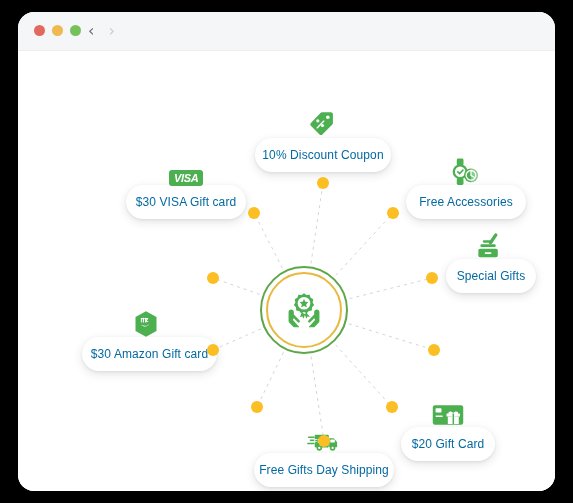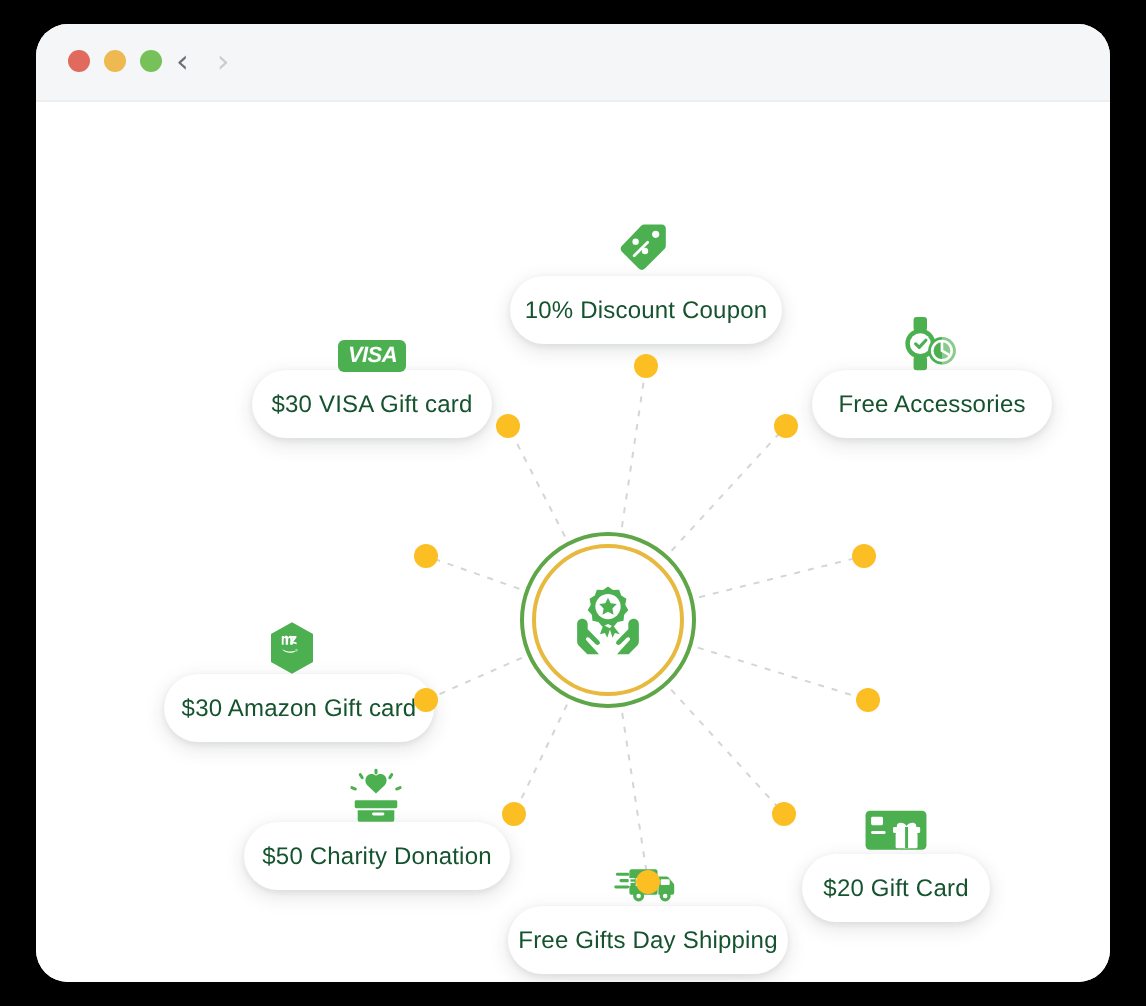--- a/index.html
+++ b/index.html
@@ -135,21 +135,21 @@
     height: 34px;
     display: flex;
     align-items: center;
     justify-content: center;
     padding: 0 16px;
     white-space: nowrap;
     box-sizing: border-box;
   }
   .pill-label {
     font-size: 12px;
-    color: #14532d;
+    color: #0369a1;
     letter-spacing: 0.1px;
   }
   .node-icon {
     position: absolute;
     top: -27px;
     left: 50%;
     transform: translateX(-50%);
     width: 34px;
     height: 28px;
     display: flex;
@@ -251,40 +251,20 @@
             <path d="M16.7 16.1c-.1-.1-.7-.1-1.1-.1-.1 0-.1-.1 0-.1.4-.3 1.2-.2 1.3-.1.1.1 0 .9-.4 1.3-.1.1-.1 0-.1 0 .1-.3.4-.9.3-1z" fill="#ffffff"></path>
             <path d="M13.1 9.3v-.6c0-.1.1-.2.2-.2h2.9c.1 0 .2.1.2.2v.5c0 .1-.1.2-.2.4l-1.5 2.1c.6 0 1.2.1 1.7.4.1.1.1.1.1.2v.6c0 .1-.1.2-.2.1-.9-.5-2.1-.5-3.1 0-.1.1-.2 0-.2-.1v-.6c0-.1 0-.2.1-.3l1.7-2.5h-1.5c-.1 0-.2-.1-.2-.2z" fill="#ffffff"></path>
             <path d="M9.6 13.3h-.9c-.1 0-.2-.1-.2-.2V8.7c0-.1.1-.2.2-.2h.8c.1 0 .2.1.2.2v.6c.2-.6.6-.9 1.2-.9.6 0 .9.3 1.1.9.2-.6.7-.9 1.2-.9.4 0 .8.2 1 .5.3.4.2 1 .2 1.5v2.7c0 .1-.1.2-.2.2h-.9c-.1 0-.2-.1-.2-.2v-2.3c0-.2 0-.7-.1-.9-.1-.3-.3-.3-.5-.3-.2 0-.4.1-.5.4-.1.2-.1.6-.1.8v2.3c0 .1-.1.2-.2.2h-.9c-.1 0-.2-.1-.2-.2v-2.3c0-.5.1-1.2-.5-1.2s-.6.7-.6 1.2v2.3c0 .1-.1.2-.2.2z" fill="#ffffff"></path>
           </svg>
         </div>
         <div class="pill" style="width: 135px;">
           <span class="pill-label">$30 Amazon Gift card</span>
         </div>
       </div>
 
-      <div class="node" style="left: 104px; top: 360px;">
-        <div class="node-icon">
-          <svg width="32" height="28" viewBox="0 0 34 30">
-            <g fill="#4caf50">
-              <path d="M17 4.2c-1.3-1.4-3.4-1.4-4.7 0-1.3 1.4-1.3 3.6 0 5L17 13.7l4.7-4.5c1.3-1.4 1.3-3.6 0-5-1.3-1.4-3.4-1.4-4.7 0z"></path>
-              <rect x="5.6" y="17.3" width="22.8" height="4.3" rx="0.8"></rect>
-              <path d="M7.2 22.6h19.6v5.1c0 .6-.5 1.1-1.1 1.1H8.3c-.6 0-1.1-.5-1.1-1.1z"></path>
-              <rect x="14.9" y="23.8" width="6.6" height="1.6" rx="0.8" fill="#ffffff"></rect>
-              <rect x="16.2" y="0.4" width="1.6" height="3.1" rx="0.8"></rect>
-              <rect x="8.3" y="2.6" width="1.6" height="3.6" rx="0.8" transform="rotate(-32 9.1 4.4)"></rect>
-              <rect x="24.1" y="2.6" width="1.6" height="3.6" rx="0.8" transform="rotate(32 24.9 4.4)"></rect>
-              <rect x="4.2" y="9.1" width="1.6" height="3.6" rx="0.8" transform="rotate(-68 5 10.9)"></rect>
-              <rect x="28.2" y="9.1" width="1.6" height="3.6" rx="0.8" transform="rotate(68 29 10.9)"></rect>
-            </g>
-          </svg>
-        </div>
-        <div class="pill" style="width: 133px;">
-          <span class="pill-label">$50 Charity Donation</span>
-        </div>
-      </div>
 
       <div class="node" style="left: 236px; top: 402px;">
         <div class="node-icon">
           <svg width="38" height="26" viewBox="0 0 42 28">
             <g fill="#4caf50">
               <path d="M10.8 6.2h14.8c.7 0 1.3.6 1.3 1.3v13.1c0 .7-.6 1.3-1.3 1.3H10.8c-.7 0-1.3-.6-1.3-1.3V7.5c0-.7.6-1.3 1.3-1.3z"></path>
               <path d="M27.4 10.6h5.1c.4 0 .8.2 1.1.5l3.2 3.8c.2.3.4.6.4 1v4.8c0 .6-.5 1.1-1.1 1.1h-8.7z"></path>
               <rect x="28.8" y="12.3" width="5.6" height="3.6" rx="0.7" fill="#ffffff"></rect>
               <circle cx="15.2" cy="22.6" r="3.4"></circle>
               <circle cx="15.2" cy="22.6" r="1.4" fill="#ffffff"></circle>
@@ -318,20 +298,36 @@
               <rect x="22.9" y="12.4" width="1.6" height="11.4"></rect>
             </g>
           </svg>
         </div>
         <div class="pill" style="width: 94px;">
           <span class="pill-label">$20 Gift Card</span>
         </div>
       </div>
 
 
+      <div class="node" style="left: 428px; top: 208px;">
+        <div class="node-icon">
+          <svg width="30" height="28" viewBox="0 0 32 30">
+            <g fill="#4caf50">
+              <rect x="18.6" y="0.6" width="3.6" height="13.6" rx="1.6" transform="rotate(34 20.4 7.4)"></rect>
+              <path d="M10.6 8.8h8.8c.7 0 1.2.6 1.2 1.3s-.5 1.3-1.2 1.3h-8.8c-.7 0-1.2-.6-1.2-1.3s.5-1.3 1.2-1.3z"></path>
+              <path d="M8.2 13.2h13.6c.8 0 1.4.6 1.4 1.4s-.6 1.4-1.4 1.4H8.2c-.8 0-1.4-.6-1.4-1.4s.6-1.4 1.4-1.4z"></path>
+              <path d="M6.4 18h17.2c1 0 1.8.8 1.8 1.8v5.4c0 1-.8 1.8-1.8 1.8H6.4c-1 0-1.8-.8-1.8-1.8v-5.4c0-1 .8-1.8 1.8-1.8z"></path>
+              <rect x="11.4" y="21.6" width="7.2" height="2" rx="1" fill="#ffffff"></rect>
+            </g>
+          </svg>
+        </div>
+        <div class="pill" style="width: 90px;">
+          <span class="pill-label">Special Gifts</span>
+        </div>
+      </div>
 
       <div class="node" style="left: 388px; top: 134px;">
         <div class="node-icon">
           <svg width="32" height="28" viewBox="0 0 34 30">
             <g fill="#4caf50">
               <rect x="8.2" y="0.6" width="7.2" height="7.4" rx="1.6"></rect>
               <rect x="8.2" y="21.6" width="7.2" height="7.4" rx="1.6"></rect>
               <circle cx="11.8" cy="14.8" r="8"></circle>
               <circle cx="11.8" cy="14.8" r="5.6" fill="#ffffff"></circle>
               <path d="M9.3 14.9l1.9 1.9 3.6-3.8" stroke="#4caf50" stroke-width="1.7" fill="none" stroke-linecap="round" stroke-linejoin="round"></path>

